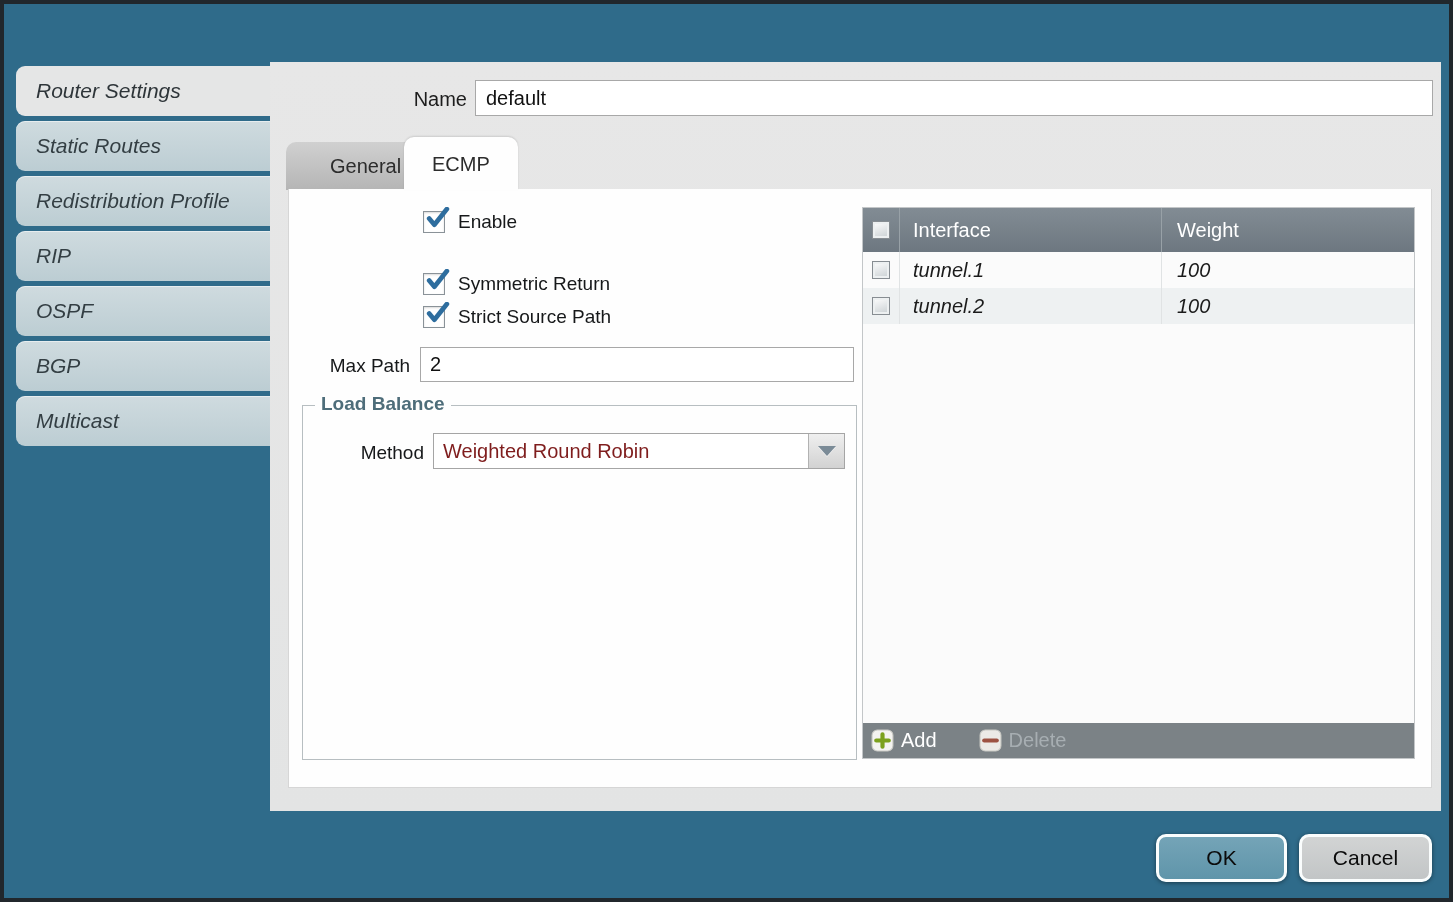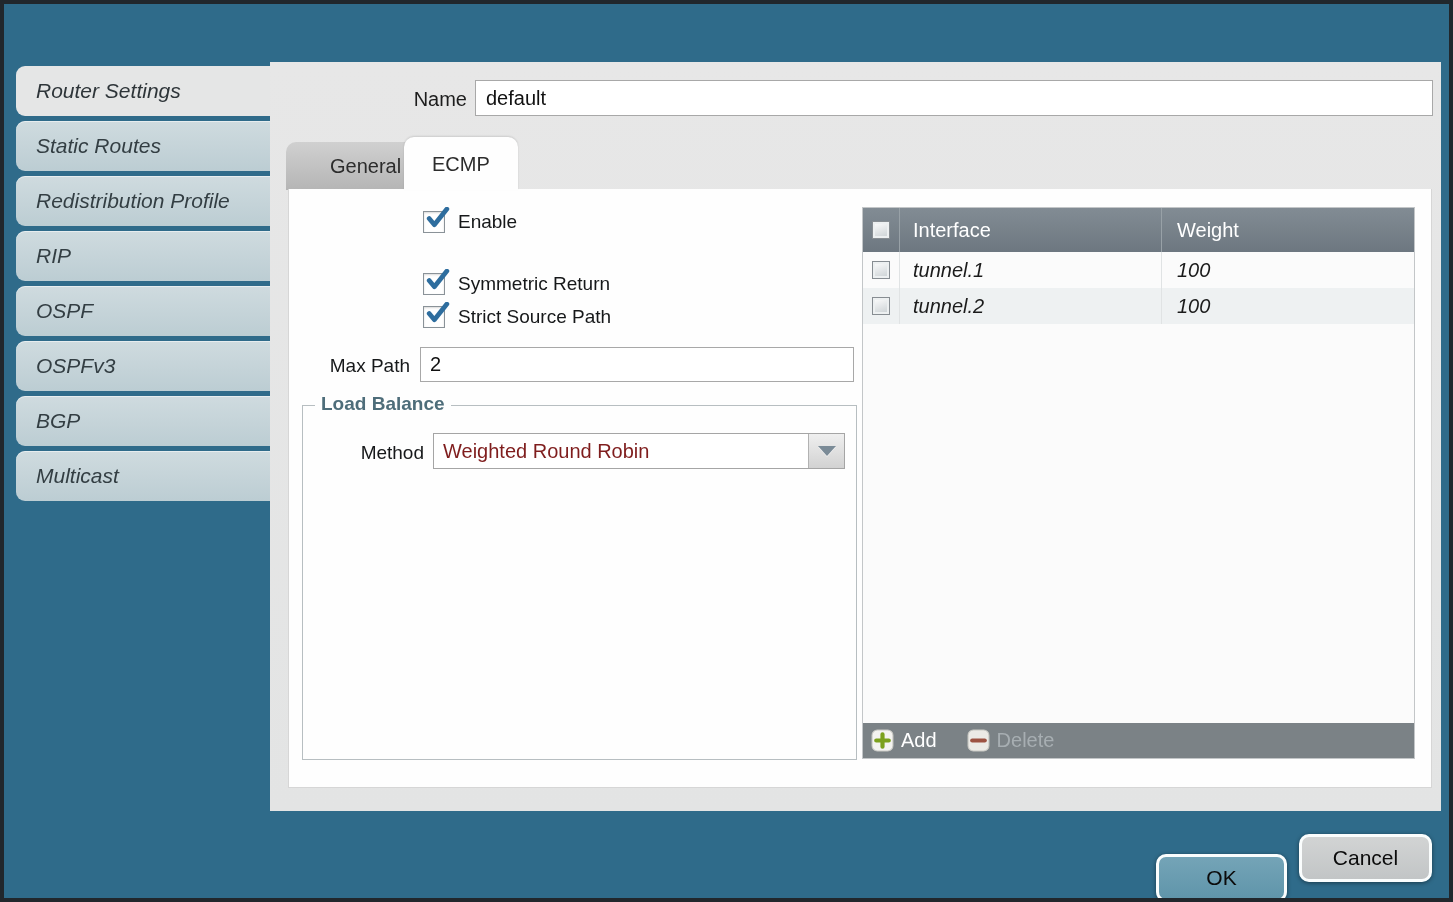--- a/index.html
+++ b/index.html
@@ -141,50 +141,49 @@
     background:linear-gradient(160deg,#ffffff,#c9cfd2);
     box-shadow:inset 0 0 0 2px #edf0f1;
   }
   .t-row { height:36px; flex:none; display:flex; font-size:20px; color:#1b1b1b; cursor:pointer;font-style:italic; }
   .t-row-0 { background:#fbfbfb; }
   .t-row-1 { background:#eef1f2; }
   .t-row .t-cell-iface, .t-row .t-cell-weight { border-left:1px solid #e0e3e4; }
   .t-filler { flex:1; background:#fbfbfb; }
   .t-foot {
     height:35px; flex:none; background:#7b8286; display:flex; align-items:center;
-    padding-left:8px; gap:30px;
+    padding-left:8px; gap:42px;
   }
   .t-btn { display:flex; align-items:center; gap:7px; cursor:pointer; }
   .t-btn-label-add { color:#ffffff; font-size:20px; }
   .t-btn-label-delete { color:#a7aeb2; font-size:20px; }
   .t-btn svg { display:block; }
 
   
   .btn {
     position:absolute; height:48px; border:3px solid #fafdfd; border-radius:10px;
     font-size:21px; color:#0b0b0b; text-align:center; line-height:42px;
     box-shadow:0 1px 4px rgba(0,0,0,.45); cursor:pointer;
     font-family:"Liberation Sans", sans-serif;
   }
-  .btn-ok { left:1152px; top:830px; width:131px; background:linear-gradient(#74a4b7,#5f95aa);margin-top:20px; }
+  .btn-ok { left:1152px; top:830px; width:131px; background:linear-gradient(#74a4b7,#5f95aa); }
   .btn-cancel { left:1295px; top:830px; width:133px; background:linear-gradient(#d2d4d4,#c2c5c6); }
 </style>
 </head>
 <body>
 
 <div class="dialog">
 
 
   <div class="sidebar">
     <div class="side-item active">Router Settings</div>
     <div class="side-item">Static Routes</div>
     <div class="side-item">Redistribution Profile</div>
     <div class="side-item">RIP</div>
     <div class="side-item">OSPF</div>
-    <div class="side-item">OSPFv3</div>
     <div class="side-item">BGP</div>
     <div class="side-item">Multicast</div>
   </div>
 
   <div class="content">
 
     <div class="name-label">Name</div>
     <input class="name-input" type="text" value="default" style="">
 
     <div class="tab tab-general">General</div>

